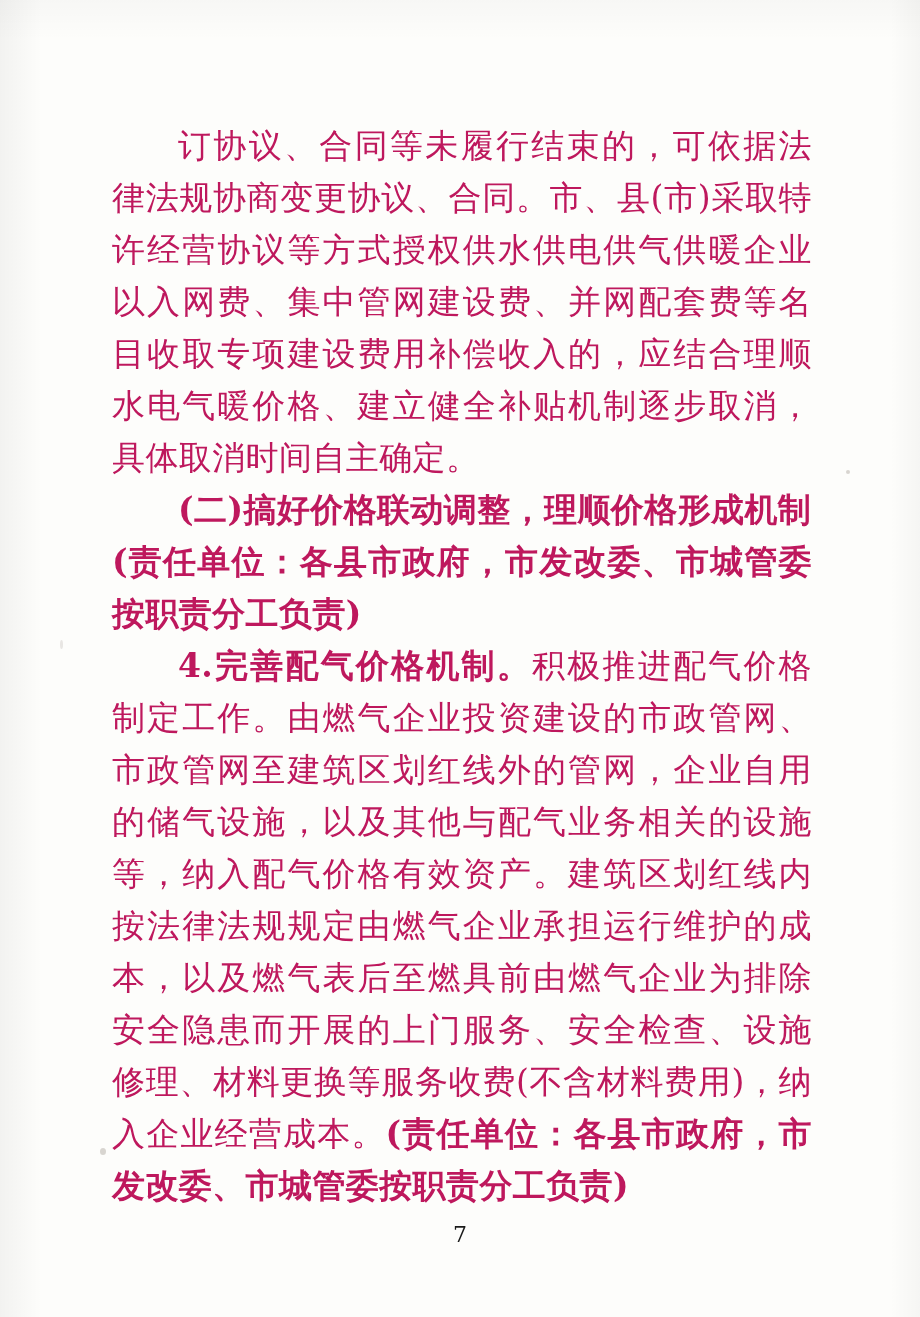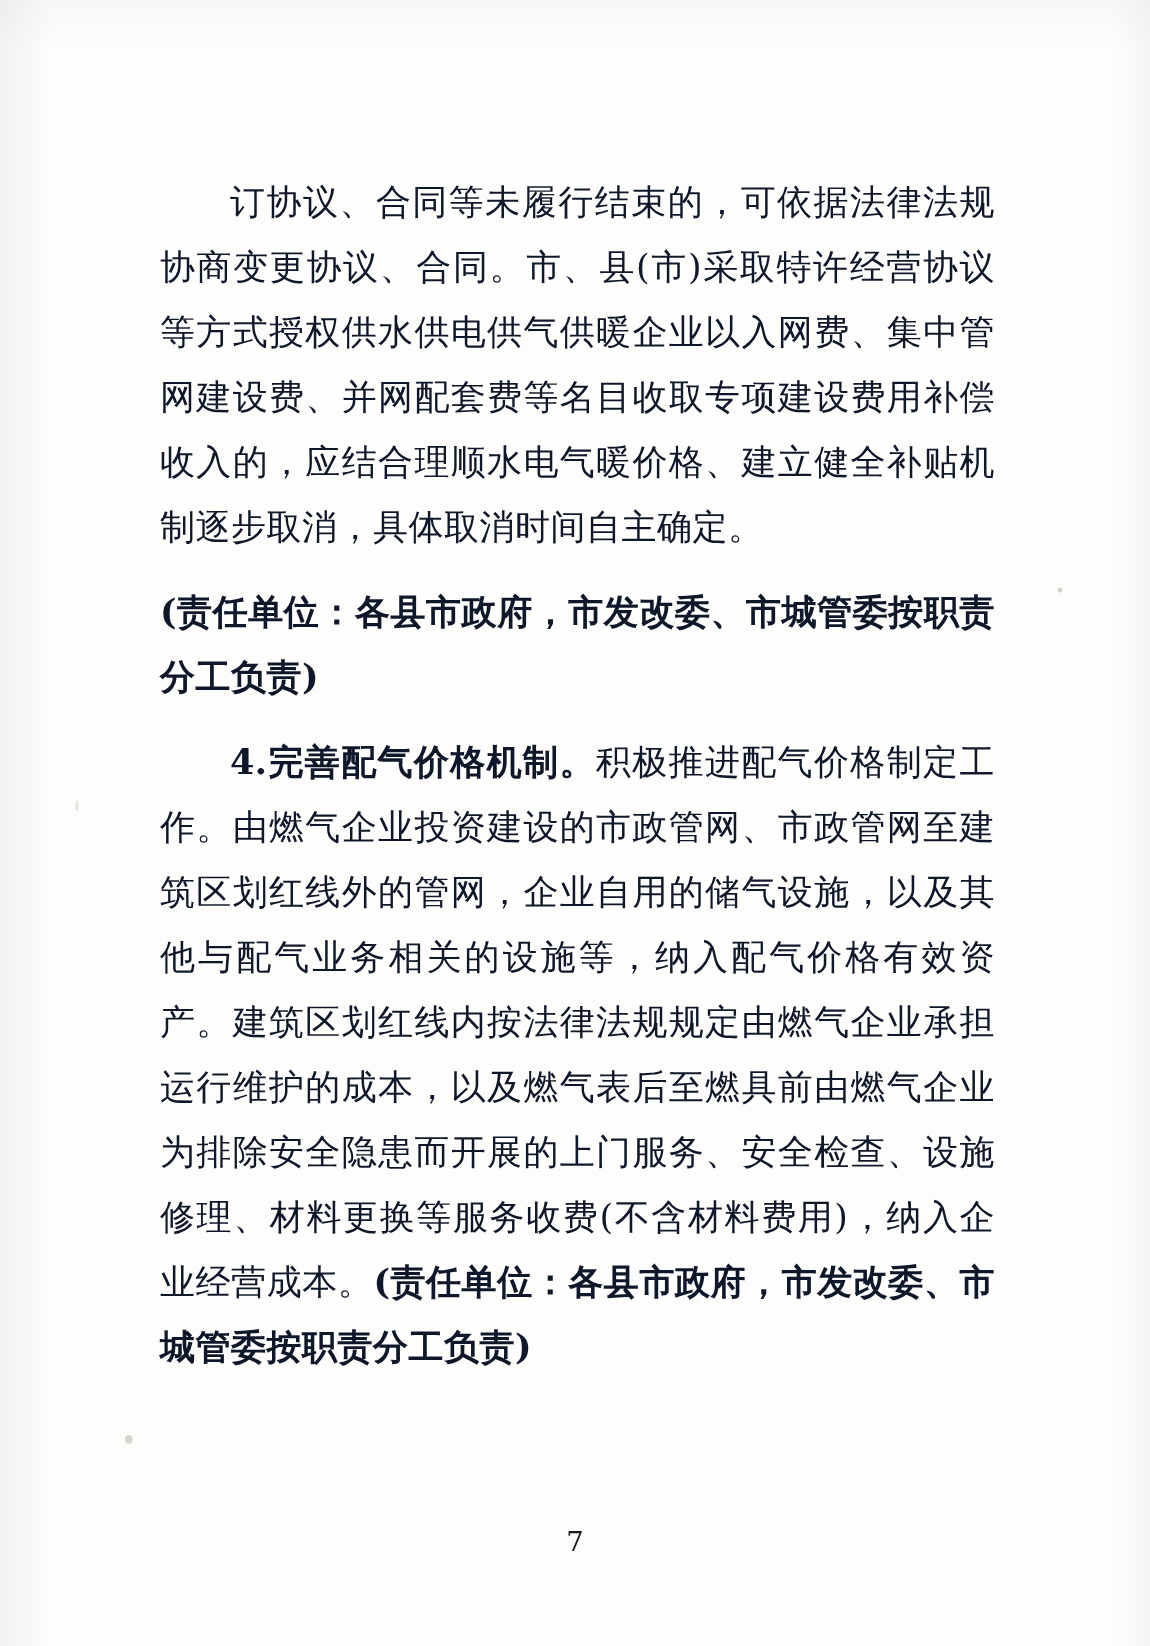--- a/index.html
+++ b/index.html
@@ -31,27 +31,27 @@
       linear-gradient(to bottom, rgba(0,0,0,0.025) 0px, rgba(0,0,0,0.0) 40px);
     pointer-events: none;
   }
   .content {
     position: absolute;
     left: 112px;
     top: 120px;
     width: 700px;
   }
   p {
-    margin: 16px;
-    font-size: 28px;
+    margin: 0;
+    font-size: 33px;
     line-height: 52px;
     letter-spacing: 0.4px;
     text-align: justify;
     text-justify: inter-character;
-    color: #0f172a;
+    color: #be185d;
   }
   p.indent {
     text-indent: 2em;
   }
   p.bold {
     font-weight: bold;
   }
   .strong-lead {
     font-weight: bold;
   }
@@ -79,20 +79,21 @@
 <div class="page">
 
   <div class="speck" style="left:100px;top:1148px;width:6px;height:7px;"></div>
   <div class="speck" style="left:846px;top:470px;width:4px;height:4px;"></div>
   <div class="speck" style="left:60px;top:640px;width:3px;height:9px;opacity:0.3;"></div>
 
   <div class="content">
 
     <p class="indent">订协议、合同等未履行结束的，可依据法律法规协商变更协议、合同。市、县(市)采取特许经营协议等方式授权供水供电供气供暖企业以入网费、集中管网建设费、并网配套费等名目收取专项建设费用补偿收入的，应结合理顺水电气暖价格、建立健全补贴机制逐步取消，具体取消时间自主确定。</p>
 
+    <p class="indent bold">(二)搞好价格联动调整，理顺价格形成机制</p>
 
 
     <p class="bold">(责任单位：各县市政府，市发改委、市城管委按职责分工负责)</p>
 
     <p class="indent"><span class="strong-lead">4.完善配气价格机制。</span><span>积极推进配气价格制定工作。由燃气企业投资建设的市政管网、市政管网至建筑区划红线外的管网，企业自用的储气设施，以及其他与配气业务相关的设施等，纳入配气价格有效资产。建筑区划红线内按法律法规规定由燃气企业承担运行维护的成本，以及燃气表后至燃具前由燃气企业为排除安全隐患而开展的上门服务、安全检查、设施修理、材料更换等服务收费(不含材料费用)，纳入企业经营成本。</span><span class="strong-lead">(责任单位：各县市政府，市发改委、市城管委按职责分工负责)</span></p>
 
   </div>
 
   <div class="page-number">7</div>
 </div>

